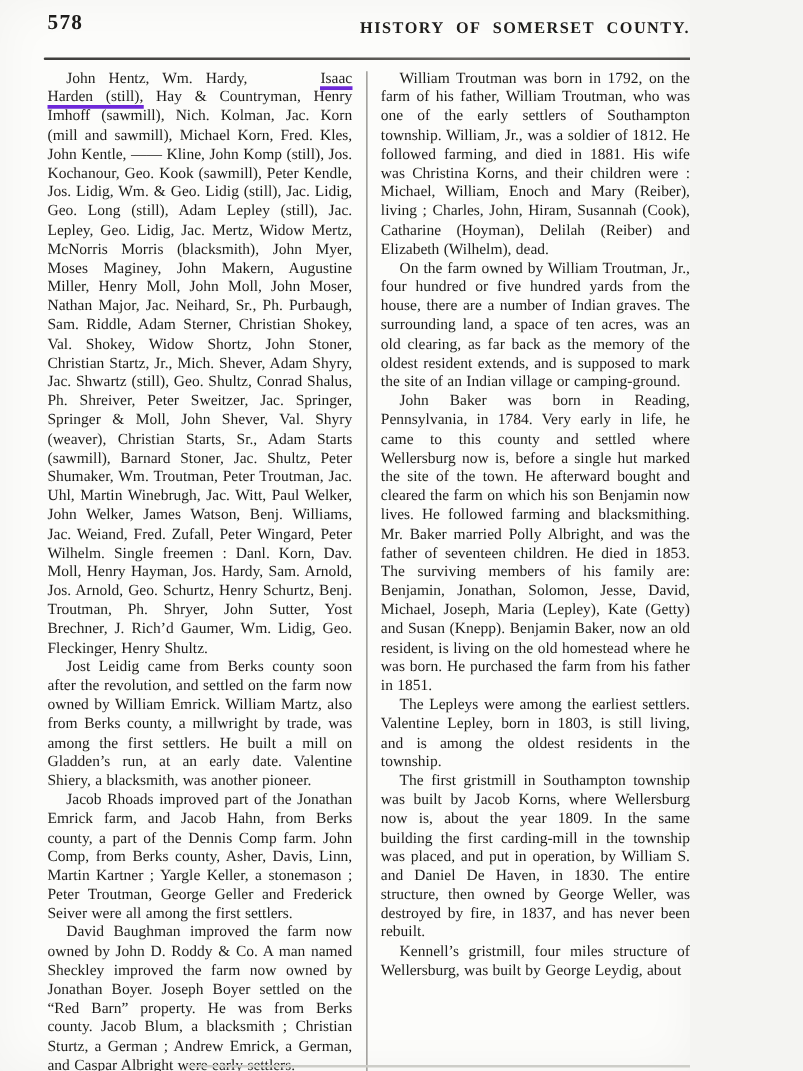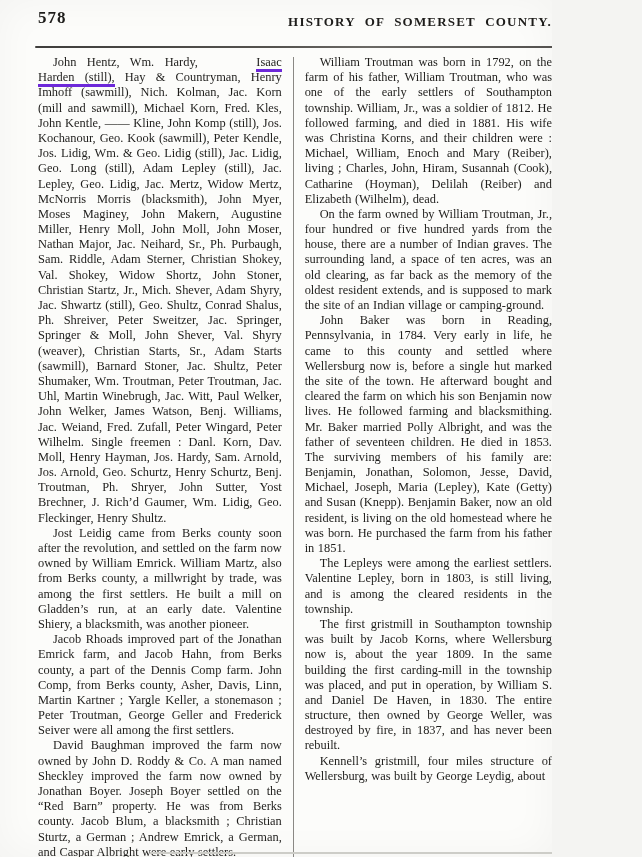--- a/index.html
+++ b/index.html
@@ -94,21 +94,21 @@
       <p>Jacob Rhoads improved part of the Jonathan Emrick farm, and Jacob Hahn, from Berks county, a part of the Dennis Comp farm.  John Comp, from Berks county, Asher, Davis, Linn, Martin Kartner ; Yargle Keller, a stonemason ; Peter Troutman, George Geller and Frederick Seiver were all among the first settlers.</p>
       <p>David Baughman improved the farm now owned by John D. Roddy &amp; Co.  A man named Sheckley improved the farm now owned by Jonathan Boyer.  Joseph Boyer settled on the “Red Barn” property.  He was from Berks county.  Jacob Blum, a blacksmith ; Christian Sturtz, a German ; Andrew Emrick, a German, and Caspar Albright were early settlers.</p>
     </div>
 
     <div class="col-divider"></div>
 
     <div class="col col-right">
       <p>William Troutman was born in 1792, on the farm of his father, William Troutman, who was one of the early settlers of Southampton township.  William, Jr., was a soldier of 1812.  He followed farming, and died in 1881.  His wife was Christina Korns, and their children were : Michael, William, Enoch and Mary (Reiber), living ; Charles, John, Hiram, Susannah (Cook), Catharine (Hoyman), Delilah (Reiber) and Elizabeth (Wilhelm), dead.</p>
       <p>On the farm owned by William Troutman, Jr., four hundred or five hundred yards from the house, there are a number of Indian graves. The surrounding land, a space of ten acres, was an old clearing, as far back as the memory of the oldest resident extends, and is supposed to mark the site of an Indian village or camping-ground.</p>
       <p>John Baker was born in Reading, Pennsylvania, in 1784.  Very early in life, he came to this county and settled where Wellersburg now is, before a single hut marked the site of the town.  He afterward bought and cleared the farm on which his son Benjamin now lives. He followed farming and blacksmithing.  Mr. Baker married Polly Albright, and was the father of seventeen children.  He died in 1853. The surviving members of his family are: Benjamin, Jonathan, Solomon, Jesse, David, Michael, Joseph, Maria (Lepley), Kate (Getty) and Susan (Knepp).  Benjamin Baker, now an old resident, is living on the old homestead where he was born. He purchased the farm from his father in 1851.</p>
-      <p>The Lepleys were among the earliest settlers.  Valentine Lepley, born in 1803, is still living, and is among the cleared residents in the township.</p>
+      <p>The Lepleys were among the earliest settlers.  Valentine Lepley, born in 1803, is still living, and is among the oldest residents in the township.</p>
       <p>The first gristmill in Southampton township was built by Jacob Korns, where Wellersburg now is, about the year 1809. In the same building the first carding-mill in the township was placed, and put in operation, by William S. and Daniel De Haven, in 1830.  The entire structure, then owned by George Weller, was destroyed by fire, in 1837, and has never been rebuilt.</p>
       <p>Kennell’s gristmill, four miles structure of Wellersburg, was built by George Leydig, about</p>
     </div>
 
   </div>
 
   <div class="bottom-scan-artifact"></div>
 
 </div>
 

